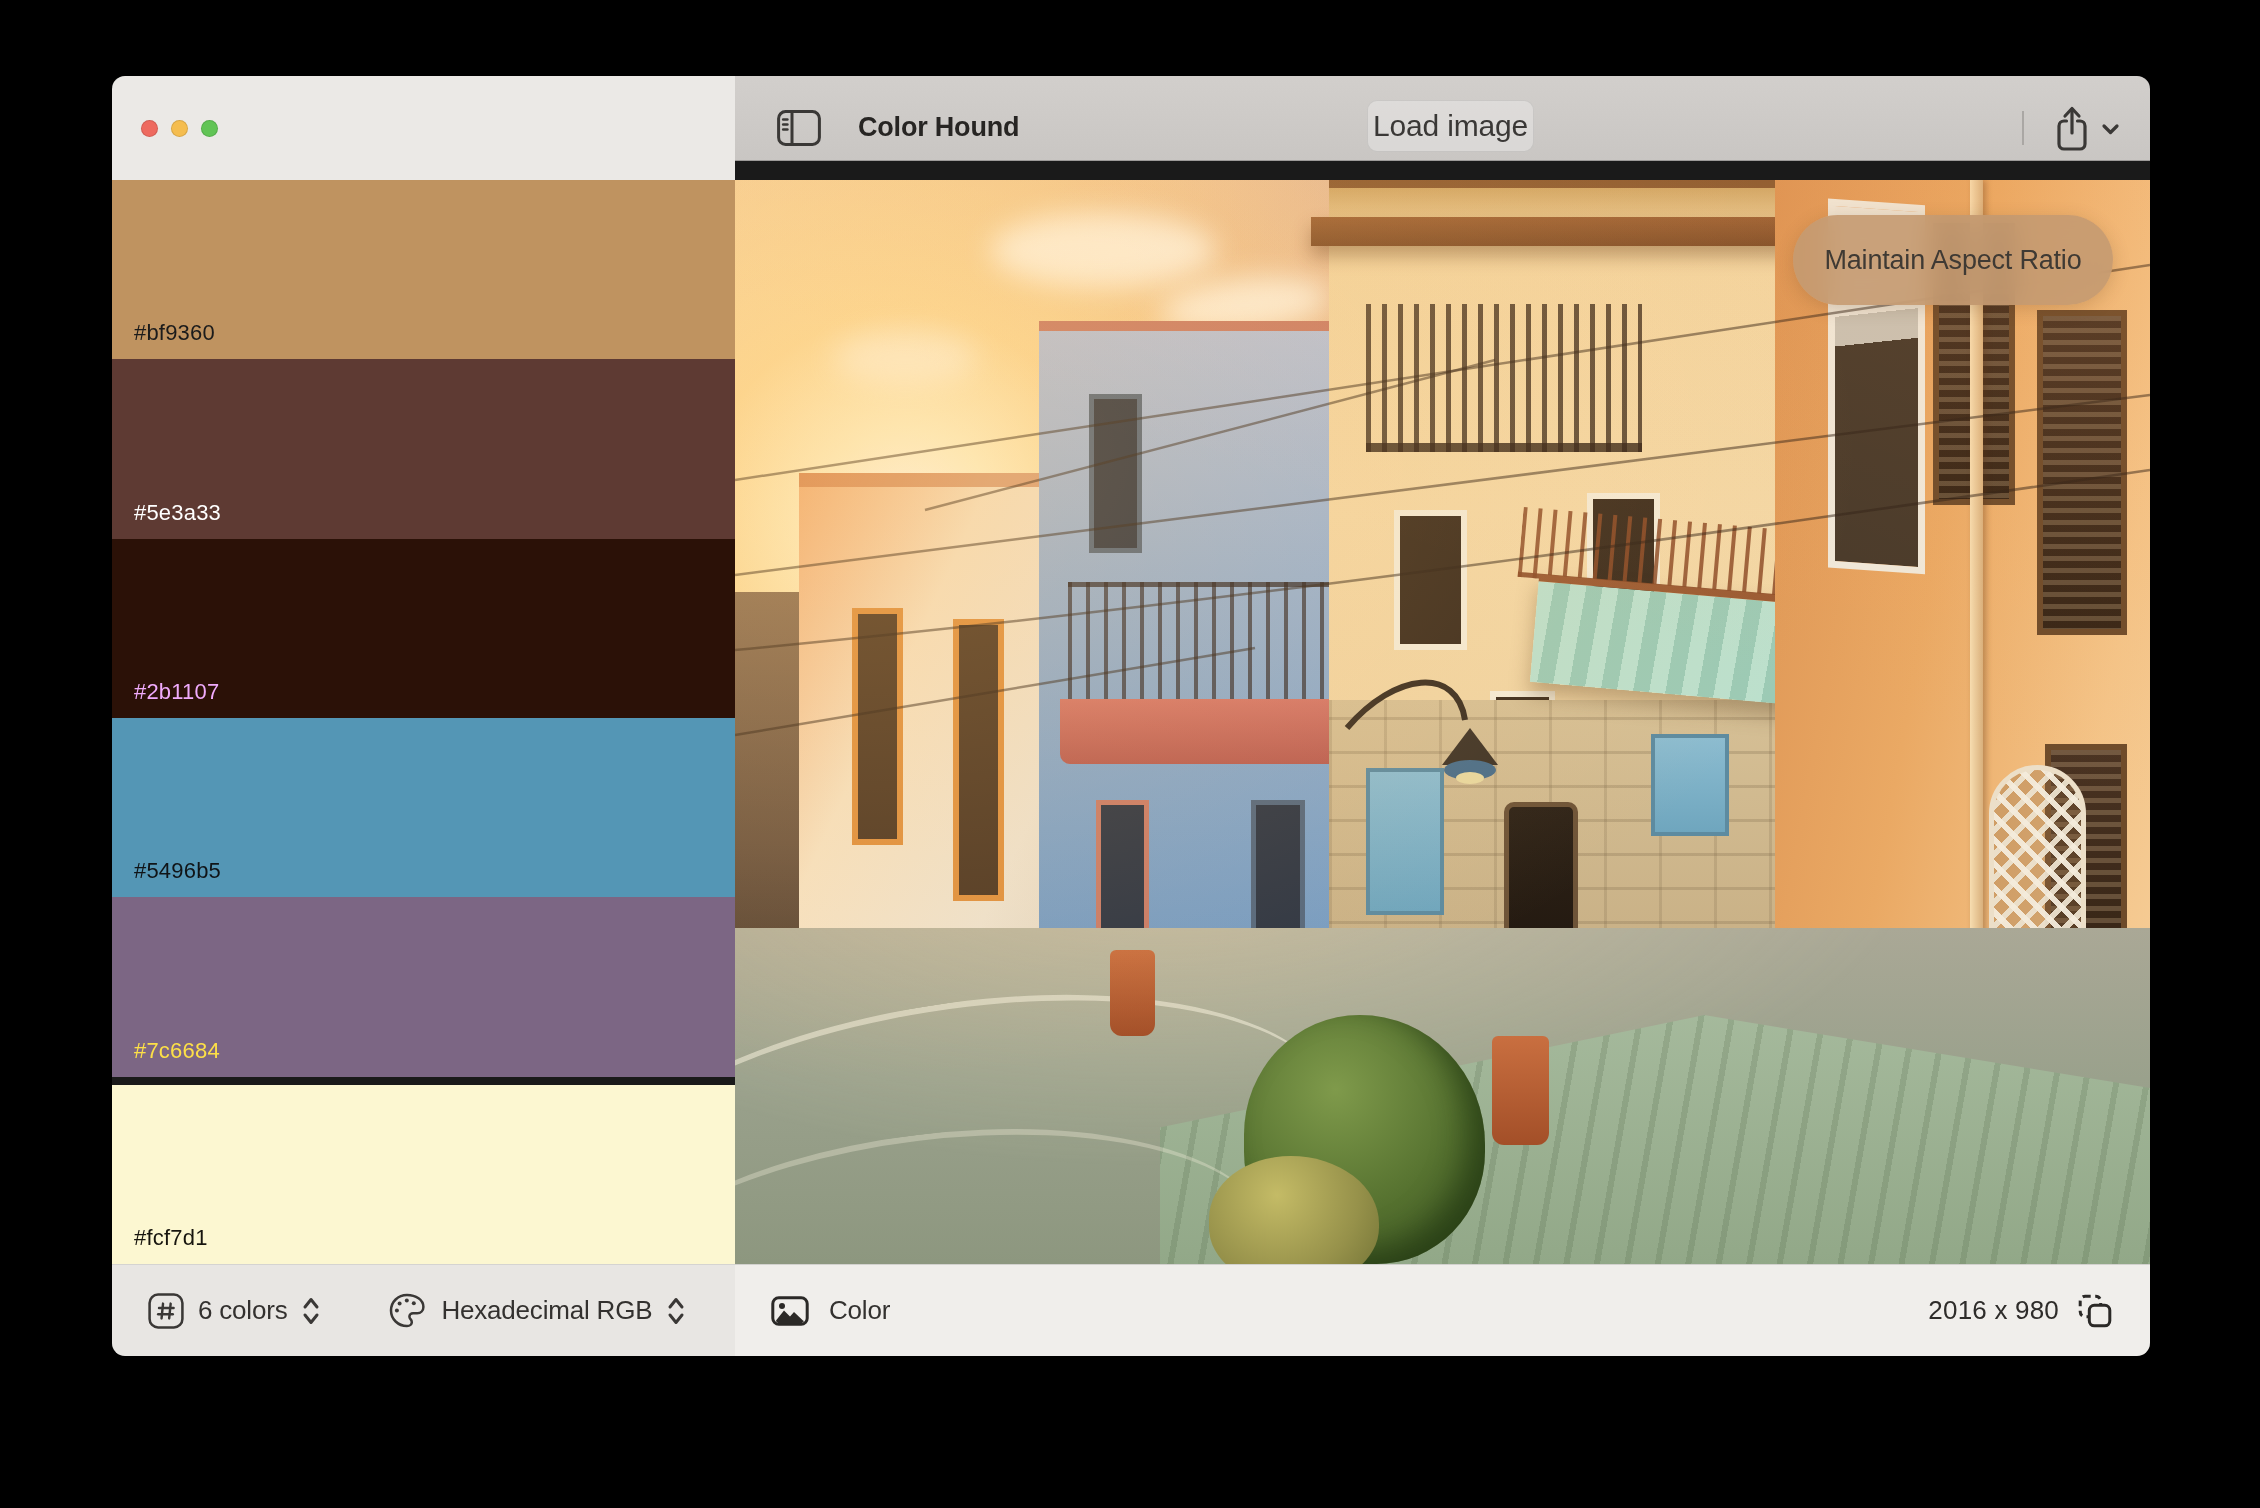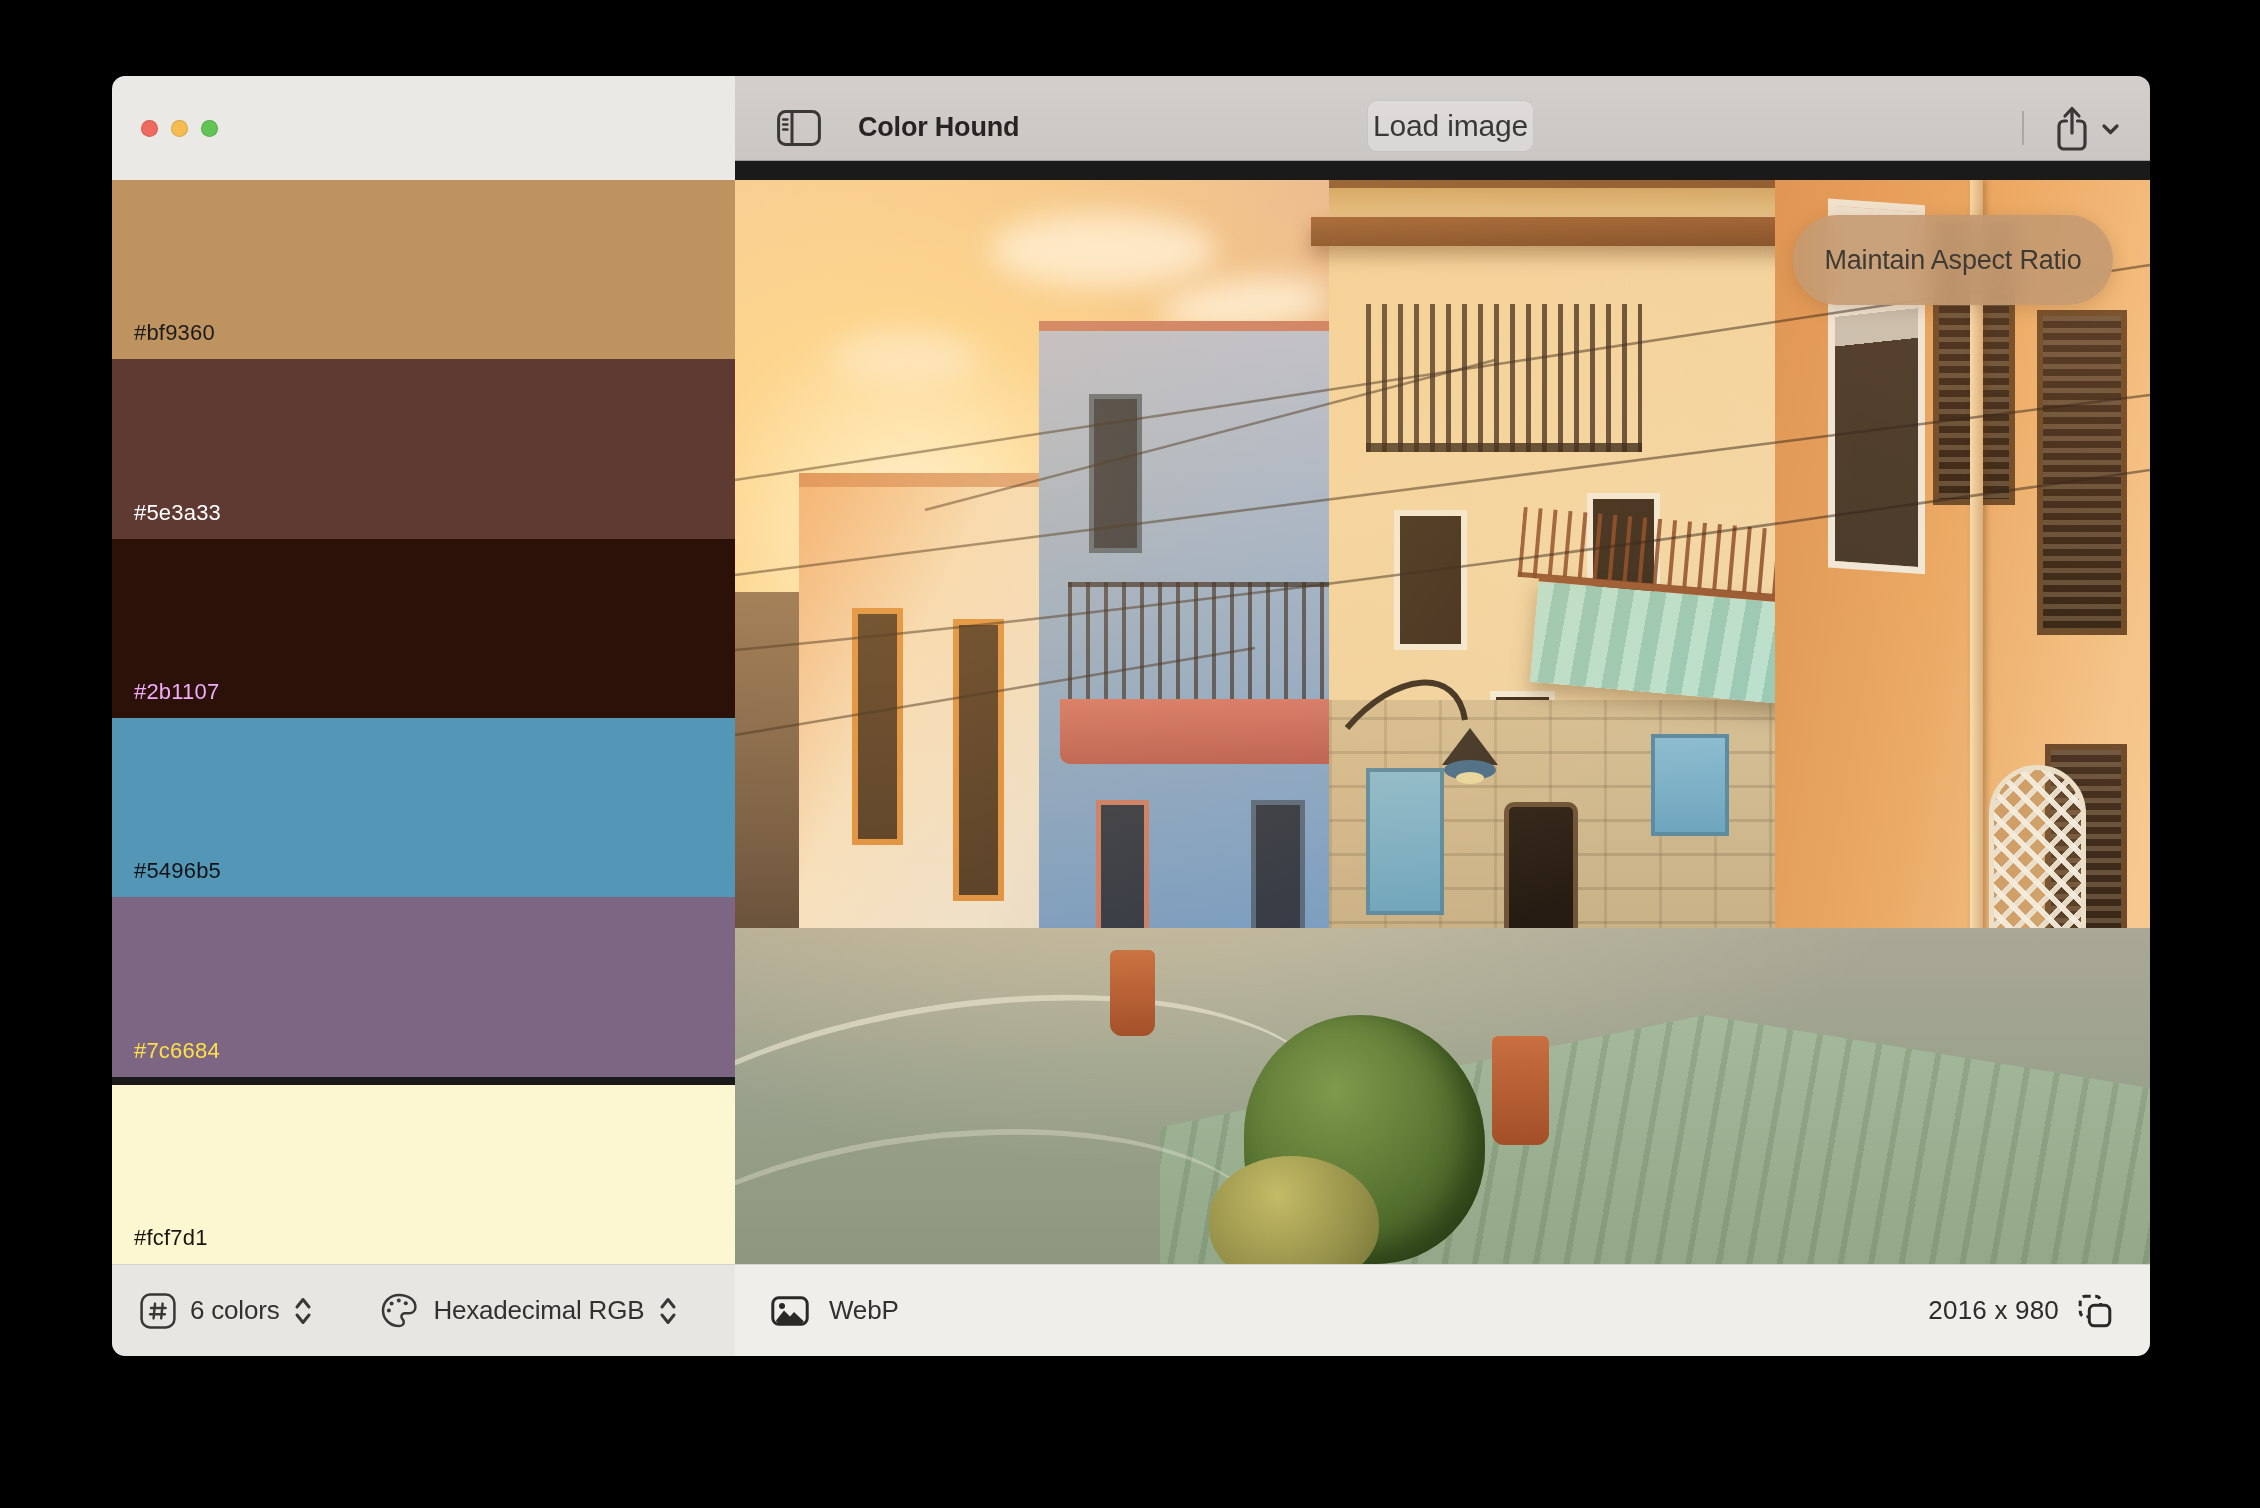--- a/index.html
+++ b/index.html
@@ -33,21 +33,21 @@
   
   .sidebar { position:absolute; left:0; top:104px; width:623px; height:1084px;
     display:flex; flex-direction:column;justify-content:space-between; }
   .swatch { flex:1 1 0; position:relative; }
   .swatch .hex { position:absolute; left:22px; bottom:13px; font-size:22px;
     font-weight:500; letter-spacing:.2px; }
 
   
   .bb-side { position:absolute; left:0; top:1188px; width:623px; height:92px;
     background:#e8e6e3; border-top:1px solid rgba(0,0,0,.08);
-    display:flex; align-items:center; padding-left:28px; }
+    display:flex; align-items:center; padding-left:36px; }
   .bb-main { position:absolute; left:623px; top:1188px; width:1415px; height:92px;
     background:#f0eeeb; border-top:1px solid rgba(0,0,0,.12);
     display:flex; align-items:center; justify-content:space-between; padding:0 37px 0 36px; }
   .bb-item { display:flex; align-items:center; }
   .bb-label { font-size:26px; color:#33312f; letter-spacing:-.2px; }
   .dims-label { font-size:26px; color:#2e2c2a; letter-spacing:.2px; }
 
   
   .main-photo { position:absolute; left:623px; top:104px; width:1415px; height:1084px;
     overflow:hidden; }
@@ -351,21 +351,21 @@
 
   <div class="bb-main">
     <div class="bb-item" style="gap:20px;">
       <svg class="ic" width="38" height="30" viewBox="0 0 38 30" fill="none" stroke="#2b2927" stroke-width="3">
         <rect x="1.8" y="1.8" width="34.4" height="26.4" rx="6"></rect>
         <g fill="#2b2927" stroke="none">
           <circle cx="11" cy="10" r="3"></circle>
           <path d="M5 24.5 L13 14.5 L19 20.5 L23 16 L33 25.5 L33 24 C33 26 31.4 27.2 29.4 27.2 L8.6 27.2 C6.6 27.2 5 25.8 5 24.2 Z"></path>
         </g>
       </svg>
-      <span class="bb-label">WebP</span>
+      <span class="bb-label">Color</span>
     </div>
     <div class="bb-item" style="gap:18px;">
       <span class="dims-label">2016 x 980</span>
       <svg class="ic" width="36" height="36" viewBox="0 0 36 36" fill="none" stroke-linejoin="round">
         <rect x="3.2" y="3.2" width="20.5" height="20.5" rx="5" stroke="#2b2927" stroke-width="3" stroke-dasharray="5.5 4.5"></rect>
         <rect x="12.3" y="12.3" width="20.5" height="20.5" rx="5" fill="#f0eeeb" stroke="#2b2927" stroke-width="3"></rect>
       </svg>
     </div>
   </div>
 

